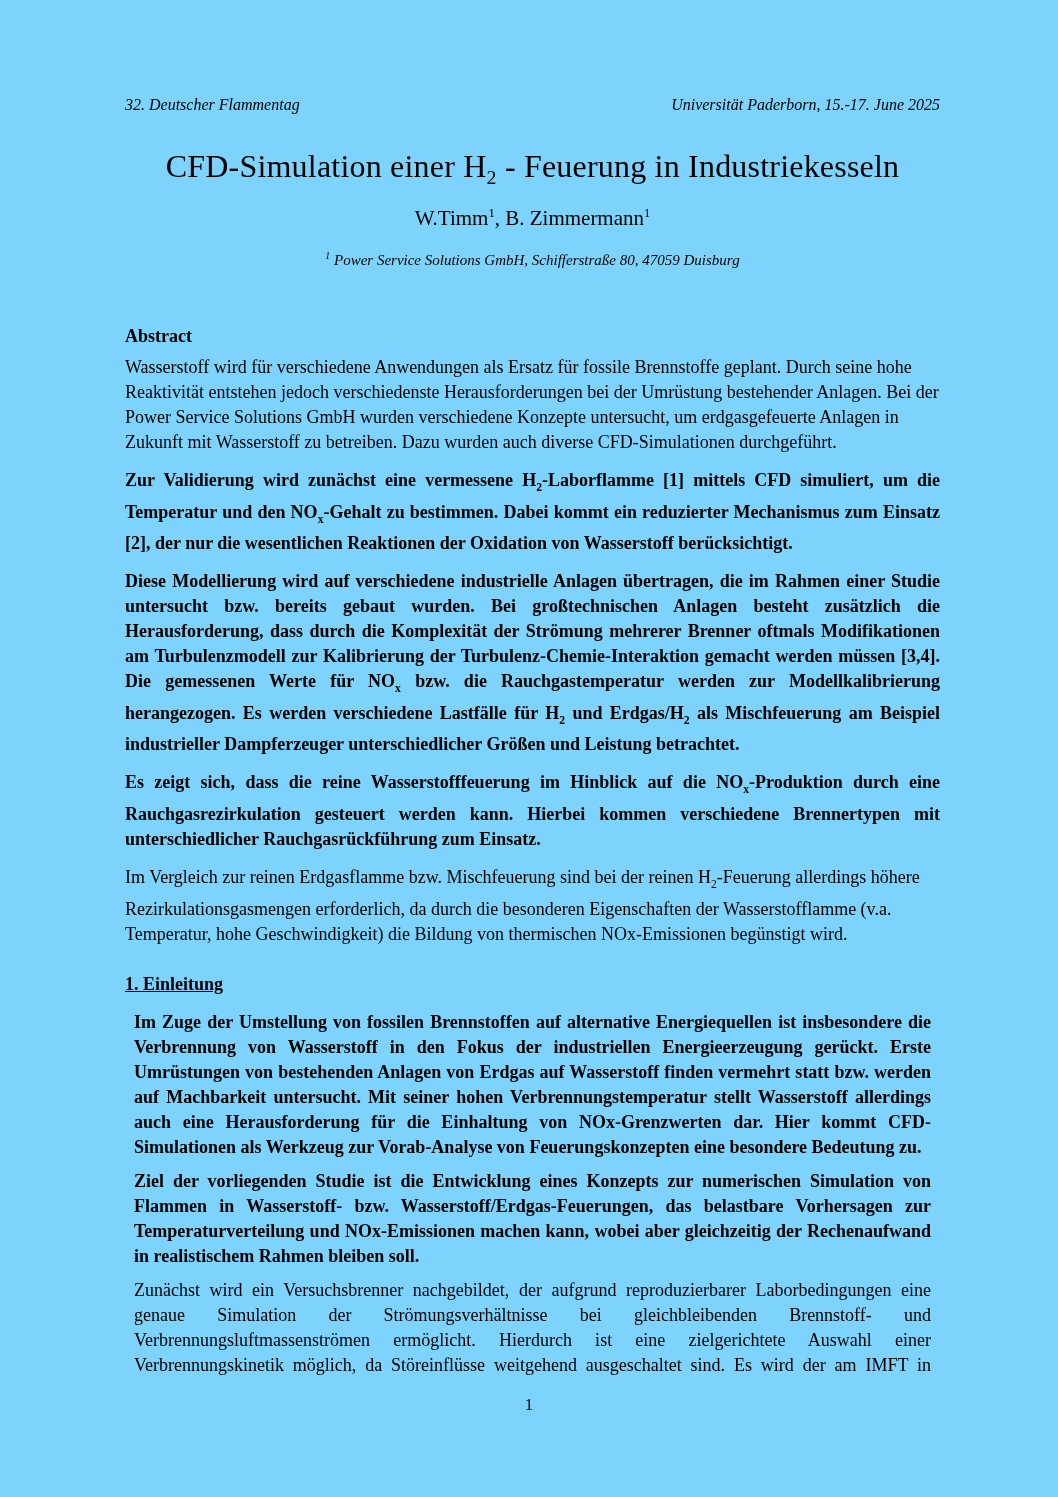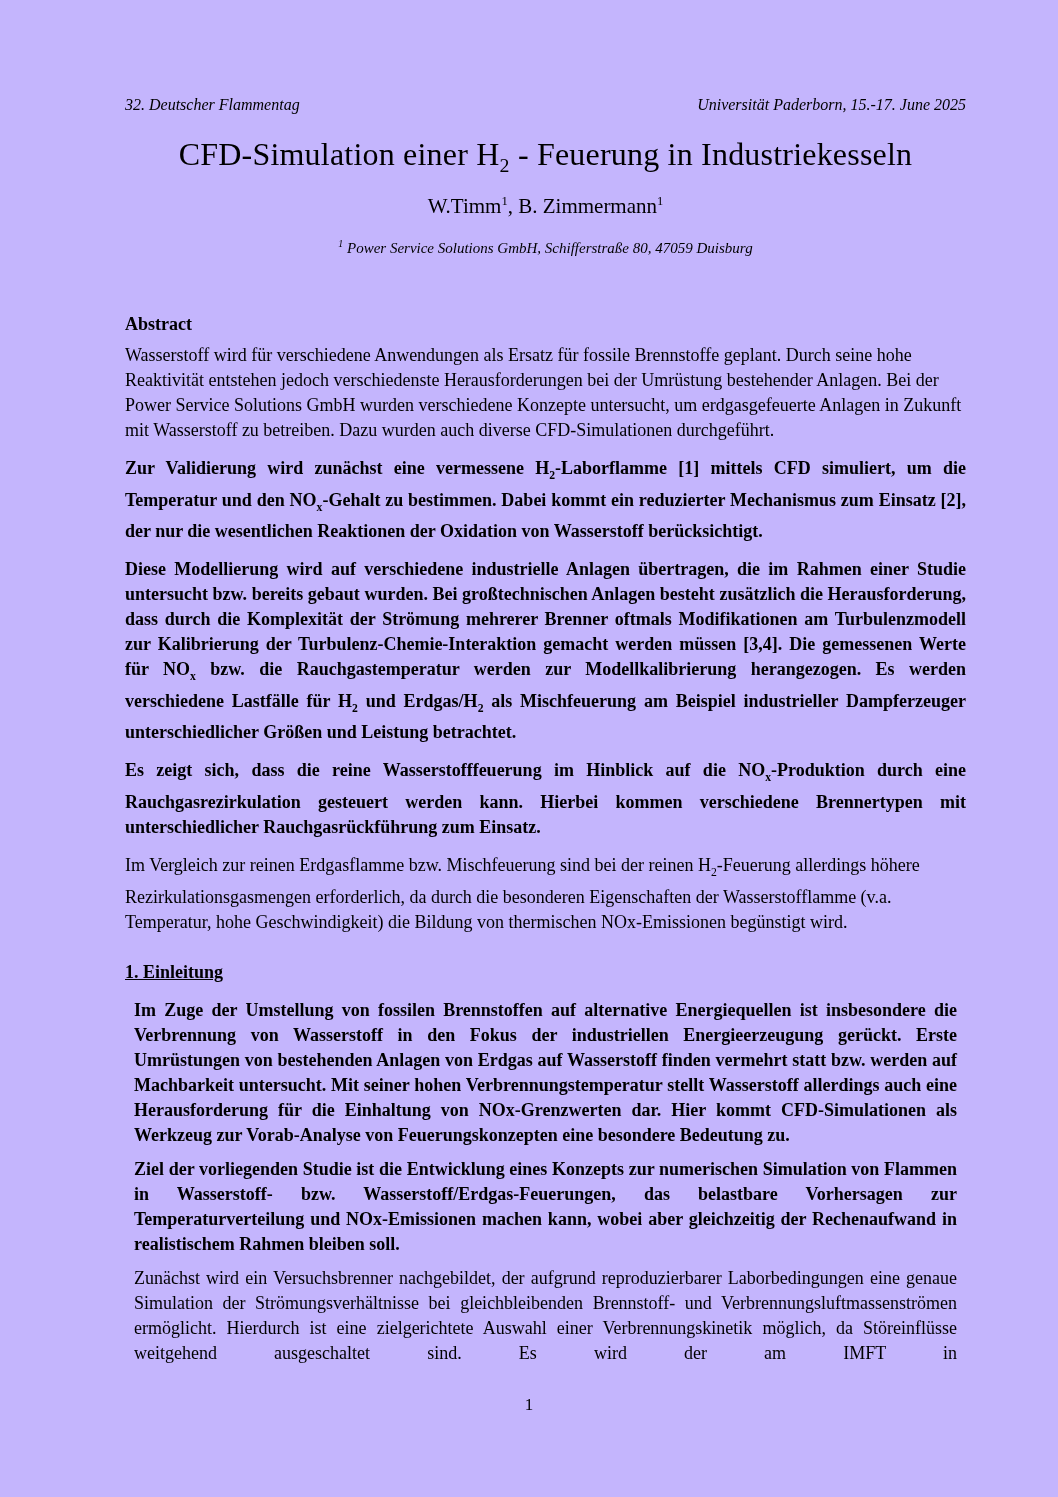--- a/index.html
+++ b/index.html
@@ -1,35 +1,35 @@
 <!DOCTYPE html>
 <html lang="de"><head>
 <meta charset="utf-8">
 <style>
   * { margin: 0; padding: 0; box-sizing: border-box; }
   html, body { background: #ffffff; }
   .page {
     position: relative;
     width: 1058px;
     height: 1497px;
-    background: #c4b5fd;
+    background: #7dd3fc;
     color: #000000;
     font-family: "Liberation Serif", "DejaVu Serif", serif;
-    padding: 95px 92px 0 125px;
+    padding: 95px 118px 0 125px;
     overflow: hidden;
   }
   .running-header {
     display: flex;
     justify-content: space-between;
     font-style: italic;
     font-size: 16px;
     line-height: 1.3;
   }
   .paper-title {
-    margin-top: 18px;
+    margin-top: 30px;
     text-align: center;
     font-weight: 400;
     font-size: 32px;
     line-height: 1.25;
     letter-spacing: 0.2px;
   }
   .paper-title sub { font-size: 0.62em; }
   .authors {
     margin-top: 16px;
     text-align: center;

